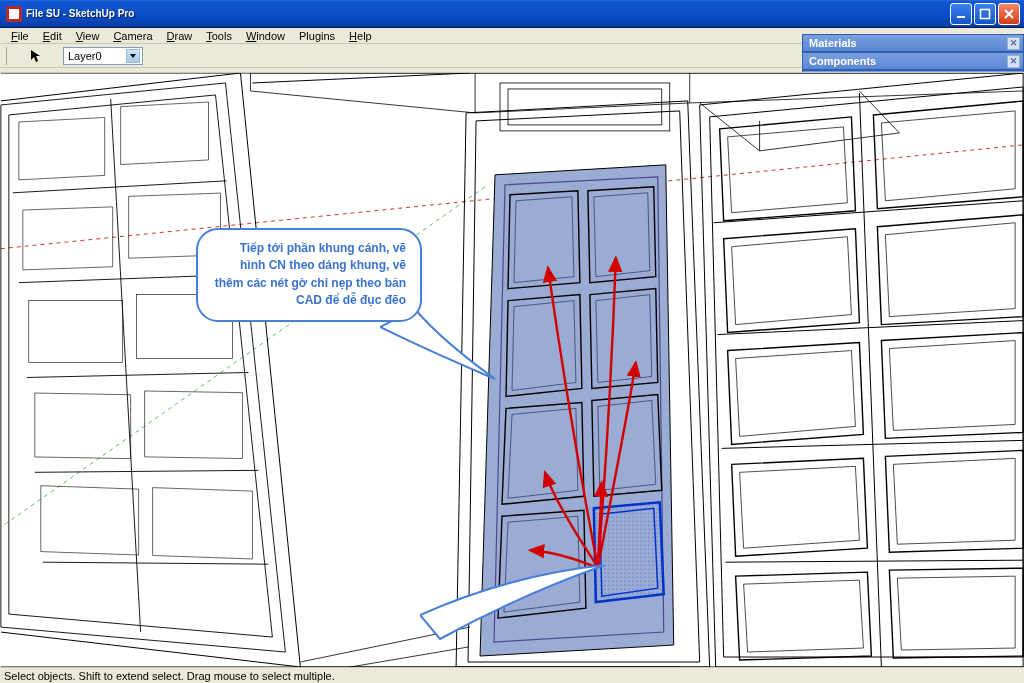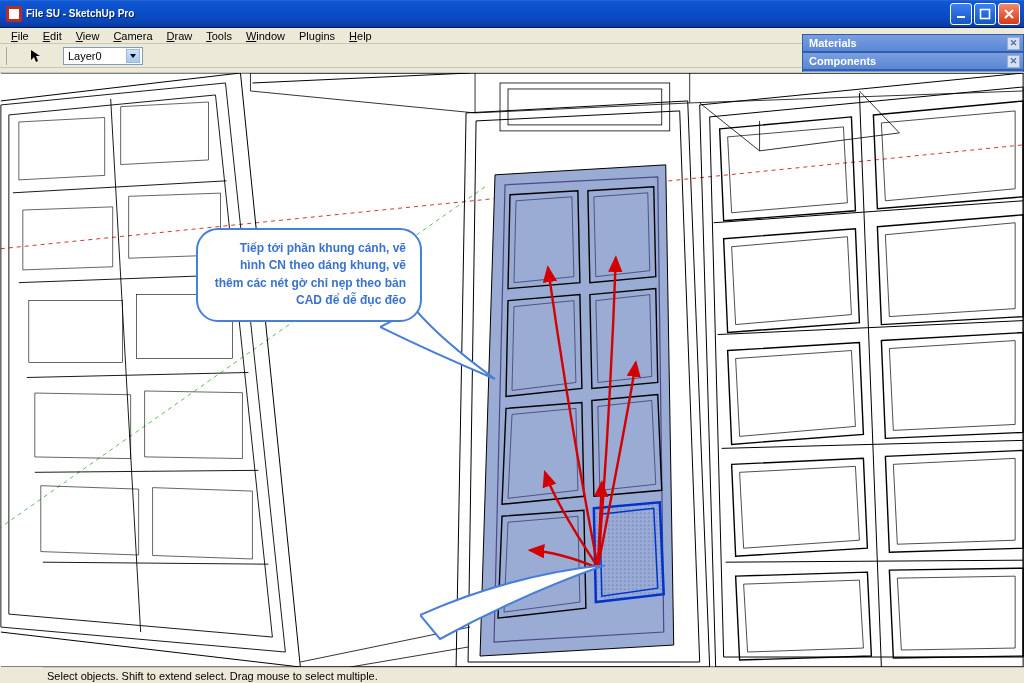--- a/index.html
+++ b/index.html
@@ -70,21 +70,21 @@
     border:1px solid #2f5fab; color:#fff; font-size:11px; font-weight:bold;
     display:flex; align-items:center; justify-content:space-between;
     padding:0 3px 0 6px;
   }
   .panel .x{ width:13px; height:13px; background:#d8e0ef; color:#4a6aa8; font-size:9px; border:1px solid #9ab0d2; display:flex; align-items:center; justify-content:center; font-weight:bold; border-radius:1px;}
 
   
   .statusbar{
     position:absolute; bottom:0; left:0; right:0; height:16px;
     background:#ece9d8; border-top:1px solid #c9c6b8;
-    font-size:11px; padding:0 4px; display:flex; align-items:center;margin-left:43px;
+    font-size:11px; padding:0 4px; display:flex; align-items:center;
   }
 </style>
 </head>
 <body>
 
 <div class="titlebar">
   <div class="app-icon"></div>
   <div class="title-text">File SU - SketchUp Pro</div>
   <div class="win-btns">
     <div class="win-btn min">

